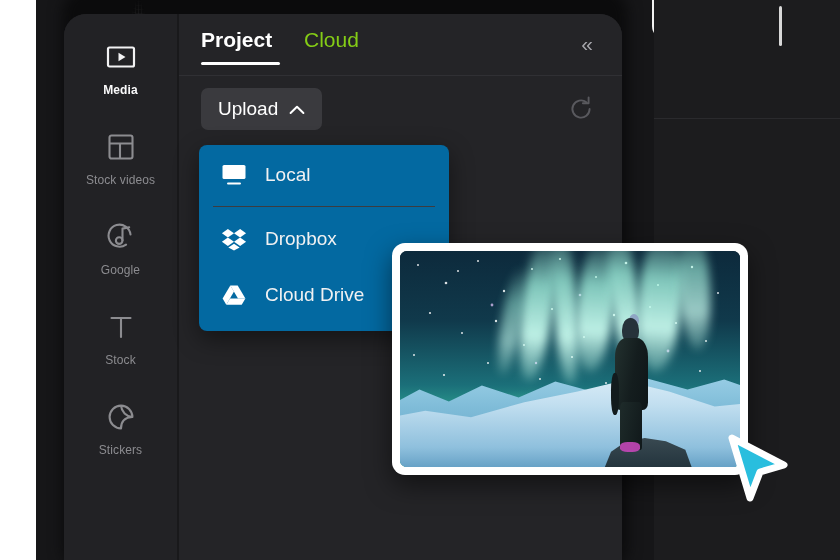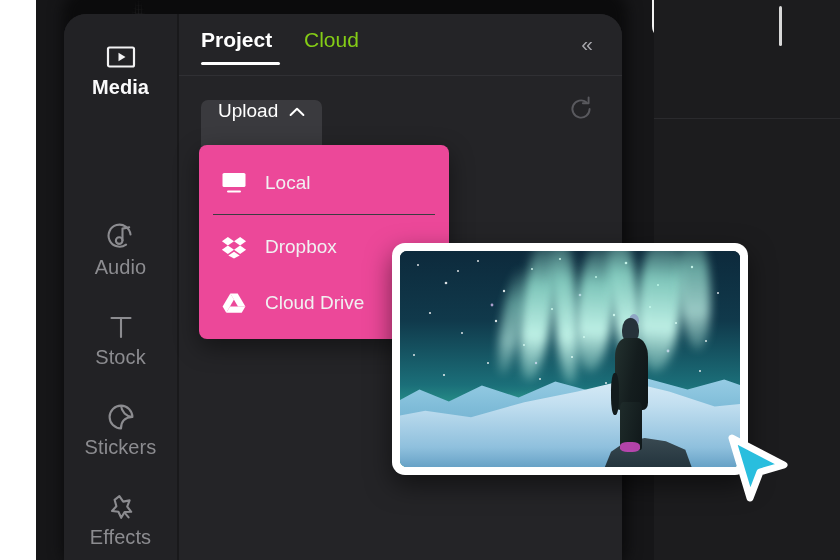--- a/index.html
+++ b/index.html
@@ -144,22 +144,22 @@
     cursor: pointer;
   }
   .nav-item.active { color: #f2f2f3; }
   .nav-icon {
     height: 34px;
     display: flex;
     align-items: center;
     justify-content: center;
   }
   .nav-label {
-    margin-top: 3px;
-    font-size: 20px;
+    margin-top: 10px;
+    font-size: 12px;
     letter-spacing: 0.1px;
     line-height: 1;
   }
   .nav-item.active .nav-label { font-weight: 700; color: #fafafb; }
 
   
   .main {
     position: absolute;
     left: 115px;
     top: 0;
@@ -210,52 +210,51 @@
     font-size: 21px;
     cursor: pointer;
     letter-spacing: -2px;
   }
 
   
   .upload-btn {
     position: absolute;
     left: 22px;
     top: 74px;
-    height: 52px;
+    height: 42px;
     padding: 0 17px;
     display: flex;
-    align-items: flex-start;
+    align-items: center;
     gap: 11px;
     background: #3a3a3e;
     border-radius: 7px;
     color: #ffffff;
     font-size: 19px;
     cursor: pointer;
     box-sizing: border-box;
-    margin-top: 12px;
   }
   .refresh-btn {
     position: absolute;
     right: 28px;
     top: 82px;
     width: 26px;
     height: 26px;
     cursor: pointer;
     color: #59595e;
   }
 
   
   .dropdown {
     position: absolute;
     left: 20px;
     top: 131px;
     width: 250px;
-    background: #ec4899;
+    background: #0369a1;
     border-radius: 8px;
-    padding: 10px 0 8px 0;
+    padding: 2px 0 8px 0;
     box-shadow: 0 8px 24px rgba(0,0,0,0.45);
   }
   .dd-item {
     height: 56px;
     display: flex;
     align-items: center;
     gap: 18px;
     padding: 0 22px;
     color: #f1f1f2;
     font-size: 19px;
@@ -416,30 +415,39 @@
       <div class="nav-item active" style="top:26px">
         <div class="nav-icon">
           <svg width="30" height="24" viewBox="0 0 30 24" fill="none">
             <rect x="2" y="2.5" width="26" height="19" rx="1.5" stroke="#f2f2f3" stroke-width="2.2"></rect>
             <path d="M12.5 7.8 L19.5 12 L12.5 16.2 Z" fill="#f2f2f3"></path>
           </svg>
         </div>
         <div class="nav-label">Media</div>
       </div>
 
+      <div class="nav-item" style="top:116px">
+        <div class="nav-icon">
+          <svg width="28" height="28" viewBox="0 0 28 28" fill="none">
+            <rect x="2.5" y="2.5" width="23" height="23" rx="2" stroke="#8c8c90" stroke-width="2.1"></rect>
+            <path d="M2.5 10.5 H25.5 M13 10.5 V25.5" stroke="#8c8c90" stroke-width="2.1"></path>
+          </svg>
+        </div>
+        <div class="nav-label">Stock videos</div>
+      </div>
 
       <div class="nav-item" style="top:206px">
         <div class="nav-icon">
           <svg width="28" height="28" viewBox="0 0 28 28" fill="none">
             <path d="M23.5 11.5 A11 11 0 1 0 19 21.6" stroke="#8c8c90" stroke-width="2.1" stroke-linecap="round"></path>
             <circle cx="12.2" cy="17.6" r="3.3" stroke="#8c8c90" stroke-width="2.1"></circle>
             <path d="M15.5 17.2 V5.6 L22.2 4.2" stroke="#8c8c90" stroke-width="2.1" stroke-linecap="round" stroke-linejoin="round"></path>
           </svg>
         </div>
-        <div class="nav-label">Audio</div>
+        <div class="nav-label">Google</div>
       </div>
 
       <div class="nav-item" style="top:296px">
         <div class="nav-icon">
           <svg width="28" height="28" viewBox="0 0 28 28" fill="none">
             <path d="M4.5 5 H23.5 M14 5 V24" stroke="#8c8c90" stroke-width="2.1" stroke-linecap="round"></path>
           </svg>
         </div>
         <div class="nav-label">Stock</div>
       </div>
@@ -447,29 +455,20 @@
       <div class="nav-item" style="top:386px">
         <div class="nav-icon">
           <svg width="28" height="28" viewBox="0 0 28 28" fill="none">
             <path d="M14 2.6 A11.4 11.4 0 1 0 14 25.4 C14 18 18.5 14.4 25.4 14 A11.4 11.4 0 0 0 14 2.6 Z" stroke="#8c8c90" stroke-width="2.1" stroke-linejoin="round"></path>
             <path d="M25.4 14 C19.2 13.4 14.6 8.8 14 2.6" stroke="#8c8c90" stroke-width="2.1" stroke-linejoin="round"></path>
           </svg>
         </div>
         <div class="nav-label">Stickers</div>
       </div>
 
-      <div class="nav-item" style="top:476px">
-        <div class="nav-icon">
-          <svg width="30" height="28" viewBox="0 0 30 28" fill="none">
-            <path d="M13.4 3.2 L17.2 8.6 L23.6 7.4 L21.2 13.6 L25.2 18.8 L18.6 19 L15.2 24.8 L12.4 18.8 L6 18 L10.4 13.2 L8.6 6.8 Z" stroke="#8c8c90" stroke-width="2.1" stroke-linejoin="round"></path>
-            <path d="M19.6 20.8 L22.6 24.4" stroke="#8c8c90" stroke-width="2.1" stroke-linecap="round"></path>
-          </svg>
-        </div>
-        <div class="nav-label">Effects</div>
-      </div>
     </div>
 
     <div class="main">
 
       <div class="tabs">
         <div class="tab active" style="left:22px">Project</div>
         <div class="tab" style="left:125px">Cloud</div>
         <div class="tab-underline" style="left:22px;width:79px"></div>
         <div class="collapse-btn">«</div>
         <div class="tabs-rule"></div>

